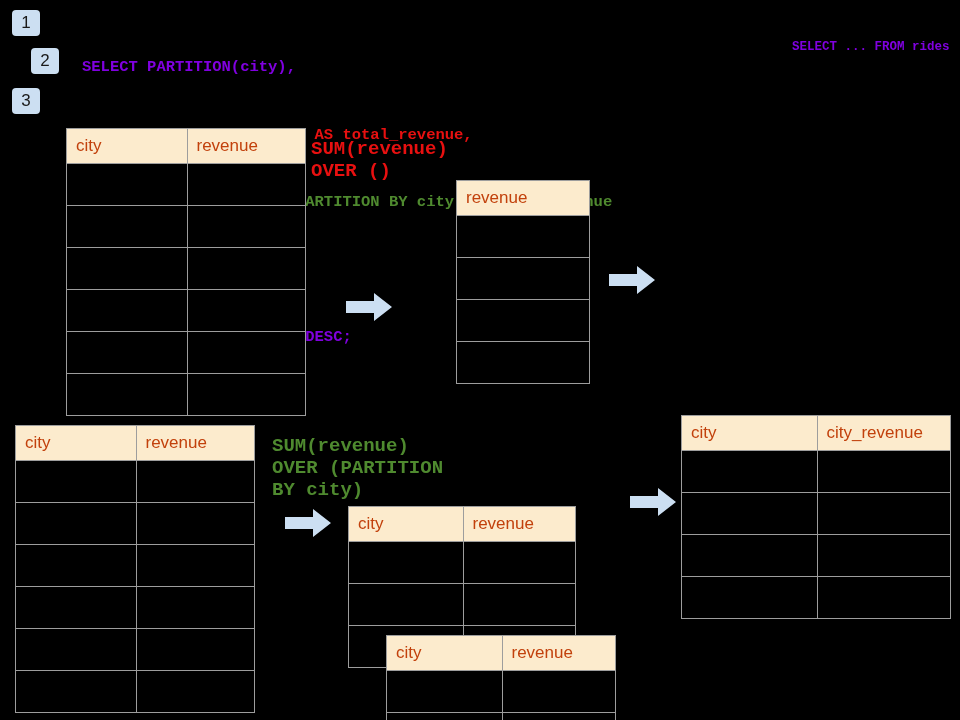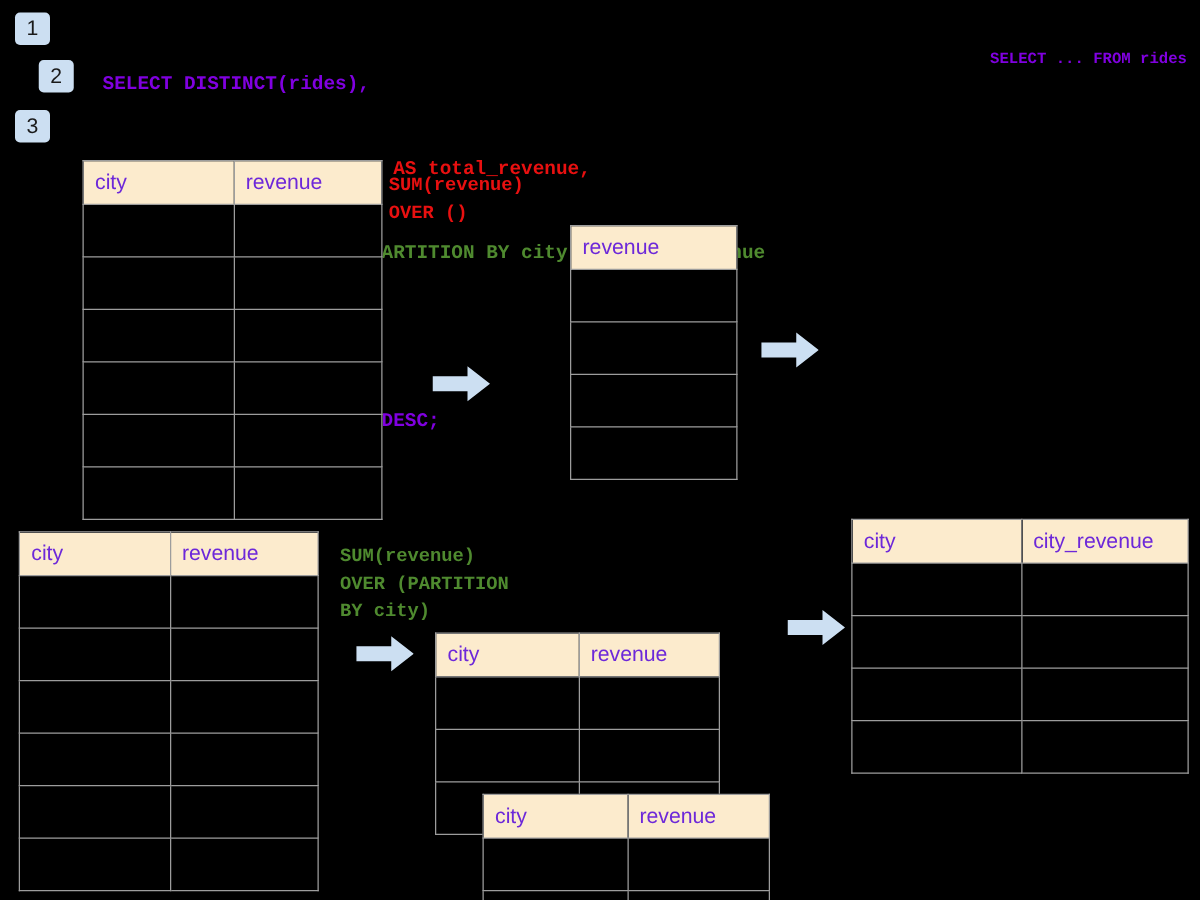--- a/index.html
+++ b/index.html
@@ -61,21 +61,21 @@
     font-weight: bold;
     color: #8000e0;
     white-space: pre;
     width: 170px;
   }
 
   
   .annot {
     position: absolute;
     font-family: "Liberation Mono", monospace;
-    font-size: 15px;
+    font-size: 19px;
     line-height: 22px;
     font-weight: bold;
     white-space: pre;
   }
   .annot.red   { color: #e81010; }
   .annot.green { color: #4f8a2f; }
 
   
   .tbl {
     position: absolute;
@@ -84,21 +84,21 @@
     background: #000000;
     border: 1px solid #9d9d9d;
   }
   .tbl th, .tbl td {
     border: 1px solid #9d9d9d;
     padding: 0;
     margin: 0;
   }
   .tbl th {
     background: #fcebcd;
-    color: #6d28d9;
+    color: #c2410c;
     font-family: "Liberation Sans", sans-serif;
     font-weight: normal;
     font-size: 17px;
     text-align: left;
     padding-left: 9px;
     height: 35px;
     box-sizing: border-box;
     overflow: hidden;
     white-space: nowrap;
   }
@@ -117,21 +117,21 @@
 </head>
 <body>
 
 <div id="stage">
 
   <div class="step-badge" style="left:12px; top:10px;">1</div>
   <div class="step-badge" style="left:31px; top:48px;">2</div>
   <div class="step-badge" style="left:12px; top:88px;">3</div>
 
   <div class="sql-block" style="left:82px; top:11px;">
-    <div class="sql-line c-purple">SELECT DISTINCT(rides),</div>
+    <div class="sql-line c-purple">SELECT PARTITION(city),</div>
     <div class="sql-line c-red">    SUM(revenue) OVER () AS total_revenue,</div>
     <div class="sql-line c-green">    SUM(revenue) OVER (PARTITION BY city) as city_revenue</div>
     <div class="sql-line c-purple">  FROM rides</div>
     <div class="sql-line c-purple">  ORDER by city_revenue DESC;</div>
   </div>
 
   <div class="side-note" style="left:792px; top:38px;">SELECT ... FROM rides</div>
 
   <div class="annot red" style="left:311px; top:138px;">SUM(revenue)
 OVER ()</div>

